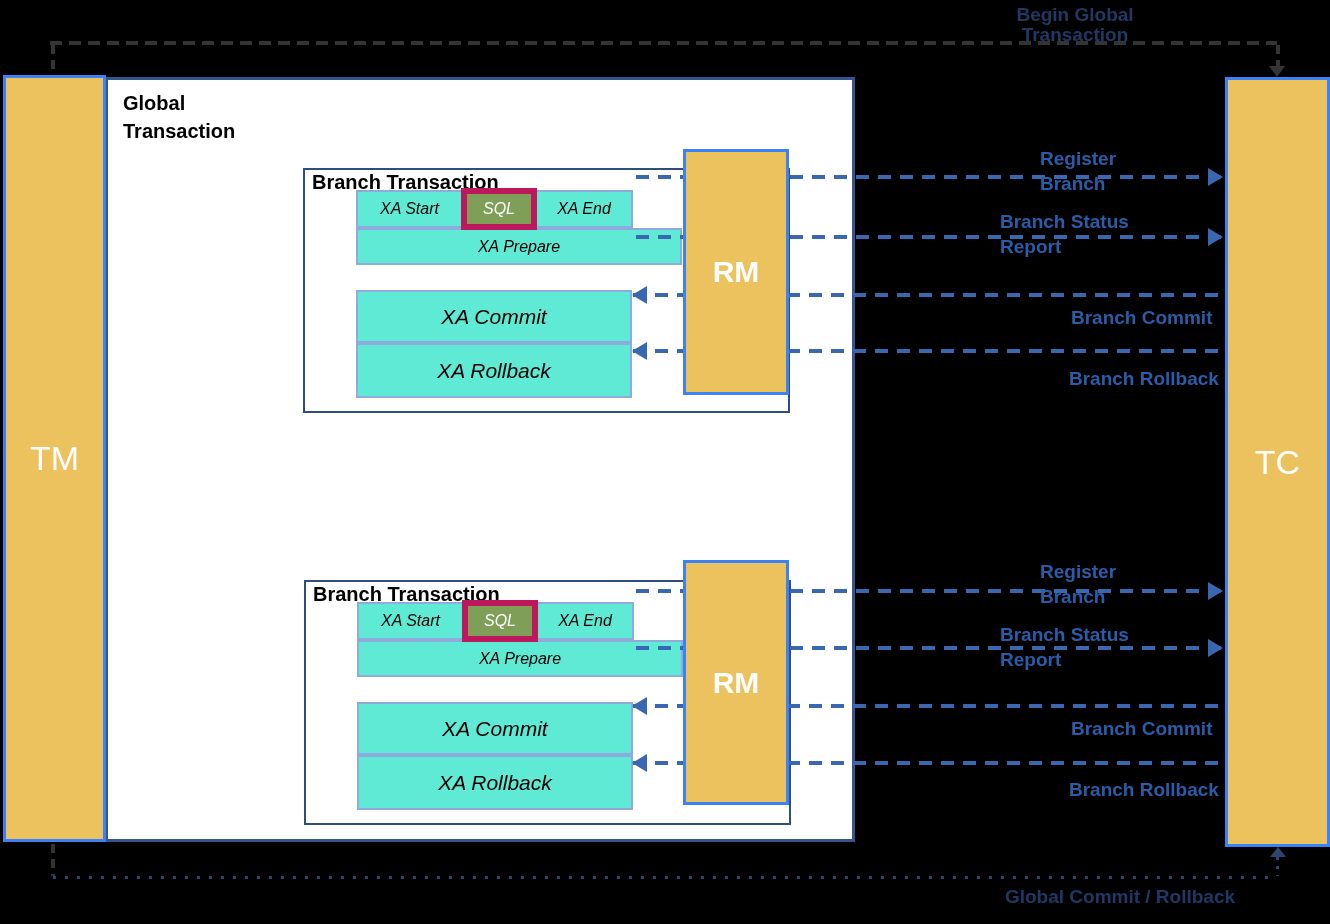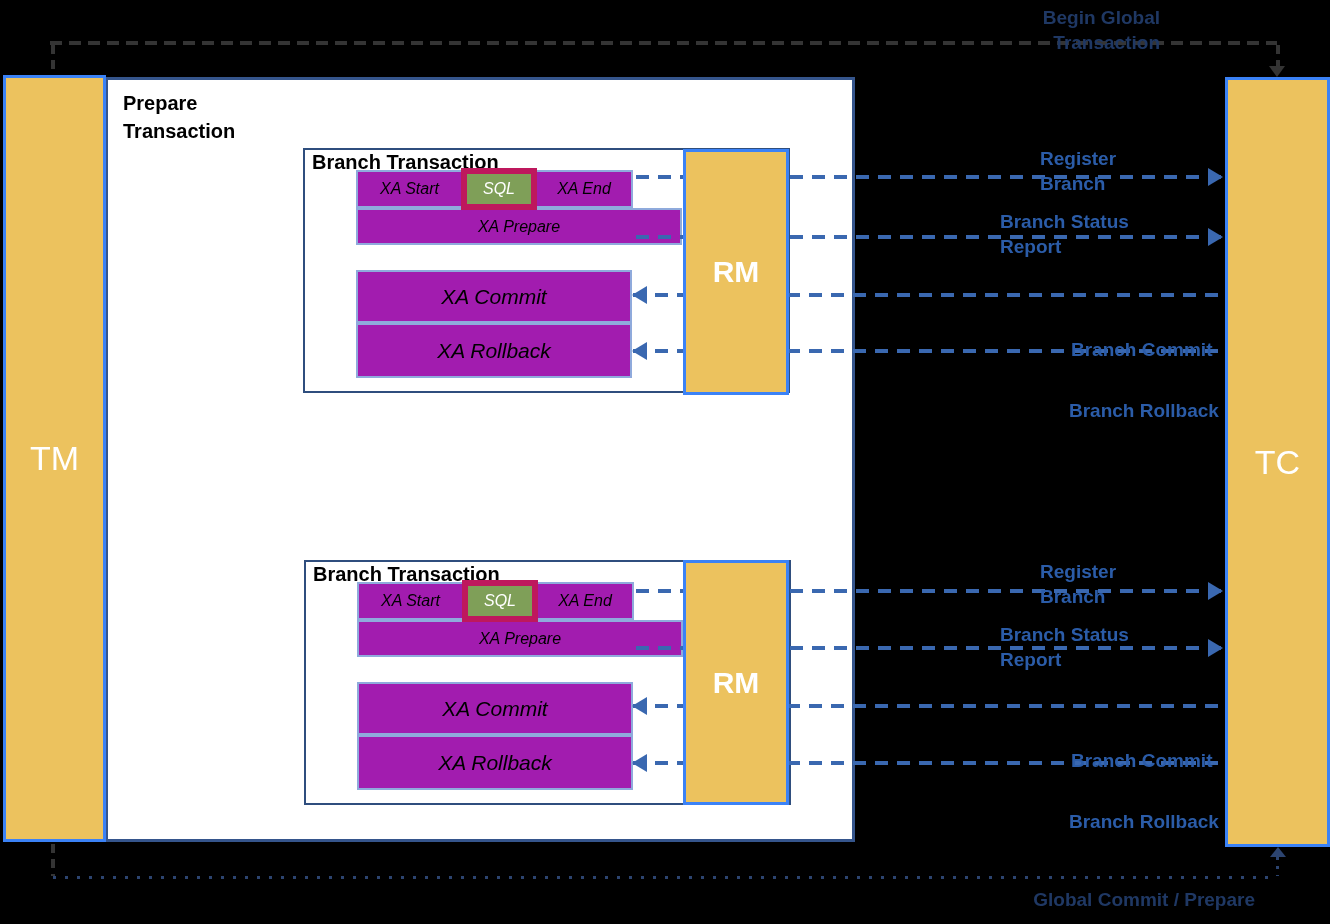--- a/index.html
+++ b/index.html
@@ -22,27 +22,27 @@
     position:absolute;left:105px;top:77px;width:750px;height:765px;box-sizing:border-box;
     background:#fff;border:3px solid #35558C;z-index:1;
   }
   .global-title{
     position:absolute;left:15px;top:9px;width:150px;
     font-size:20px;font-weight:bold;color:#000;line-height:28px;
   }
   
   .branch{
     position:absolute;width:487px;height:245px;box-sizing:border-box;
-    background:#fff;border:2px solid #2F4E7E;z-index:3;
+    background:#fff;border:2px solid #2F4E7E;z-index:3;margin-top:20px;
   }
   .branch1{left:303px;top:148px;}
   .branch2{left:304px;top:560px;}
   .branch-title{position:absolute;left:7px;top:1px;font-size:20px;font-weight:bold;color:#000;}
   .step{
-    box-sizing:border-box;border:2px solid #8FAADC;background:#a21caf;color:#000;
+    box-sizing:border-box;border:2px solid #8FAADC;background:#5eead4;color:#000;
     font-style:italic;font-size:16px;display:flex;align-items:center;justify-content:center;
   }
   .phase1-row{position:absolute;left:51px;top:20px;display:flex;align-items:flex-start;}
   .xa-start{width:107px;height:38px;}
   .sql{
     width:76px;height:42px;margin:-2px -2px 0 -2px;position:relative;z-index:2;
     background:#7F9F58;border:6px solid #be185d;color:#fff;
   }
   .xa-end{width:98px;height:38px;}
   .xa-prepare{position:absolute;left:51px;top:58px;width:326px;height:37px;}
@@ -57,60 +57,60 @@
     content:"";position:absolute;right:-1px;top:-7px;width:0;height:0;
     border-left:15px solid #3A68B0;border-top:9px solid transparent;border-bottom:9px solid transparent;
   }
   .msg-arrow.left::before{
     content:"";position:absolute;left:-1px;top:-7px;width:0;height:0;
     border-right:15px solid #3A68B0;border-top:9px solid transparent;border-bottom:9px solid transparent;
   }
   .msg-label{
     position:absolute;z-index:5;color:#2B5CA8;font-weight:bold;font-size:19px;line-height:25px;
   }
-  .nowrap{white-space:nowrap;margin-top:32px;}
+  .nowrap{white-space:nowrap;}
   
   .dash-h-dark{position:absolute;height:4px;z-index:1;
     background:repeating-linear-gradient(90deg,#343434 0 12px,transparent 12px 19px);}
   .dash-v-dark{position:absolute;width:4px;z-index:1;
     background:repeating-linear-gradient(180deg,#343434 0 9px,transparent 9px 15px);}
   .dot-h-navy{position:absolute;height:3px;z-index:1;
     background:repeating-linear-gradient(90deg,#2C4470 0 3px,transparent 3px 12px);}
   .dot-v-navy{position:absolute;width:3px;z-index:1;
     background:repeating-linear-gradient(180deg,#2C4470 0 3px,transparent 3px 9px);}
   .head-down{position:absolute;left:1269px;top:66px;width:0;height:0;z-index:1;
     border-left:8px solid transparent;border-right:8px solid transparent;border-top:11px solid #343434;}
   .head-up{position:absolute;left:1270px;top:847px;width:0;height:0;z-index:1;
     border-left:8px solid transparent;border-right:8px solid transparent;border-bottom:10px solid #2C4470;}
   .connector-label{
-    position:absolute;z-index:2;color:#1F3864;font-weight:bold;font-size:19px;line-height:25px;text-align:right;
+    position:absolute;z-index:2;color:#1F3864;font-weight:bold;font-size:19px;line-height:20px;text-align:center;
   }
 </style>
 </head>
 <body>
 
 <div class="stage">
 
   <div class="dash-h-dark" style="left:50px;top:41px;width:1227px;"></div>
   <div class="dash-v-dark" style="left:51px;top:45px;height:30px;"></div>
   <div class="dash-v-dark" style="left:1276px;top:45px;height:21px;"></div>
   <div class="head-down"></div>
   <div class="connector-label" style="left:990px;top:5px;width:170px;">Begin Global Transaction</div>
 
   <div class="dot-h-navy" style="left:53px;top:876px;width:1218px;"></div>
   <div class="dash-v-dark" style="left:51px;top:844px;height:32px;"></div>
   <div class="dot-v-navy" style="left:1276px;top:857px;height:19px;"></div>
   <div class="head-up"></div>
-  <div class="connector-label" style="left:985px;top:887px;width:270px;">Global Commit / Prepare</div>
+  <div class="connector-label" style="left:985px;top:887px;width:270px;">Global Commit / Rollback</div>
 
   <div class="node tc">TC</div>
   <div class="node tm">TM</div>
 
   <div class="global">
-    <div class="global-title">Prepare Transaction</div>
+    <div class="global-title">Global Transaction</div>
   </div>
 
   <div class="branch branch1">
     <div class="branch-title">Branch Transaction</div>
     <div class="phase1-row">
       <div class="step xa-start">XA Start</div>
       <div class="step sql">SQL</div>
       <div class="step xa-end">XA End</div>
     </div>
     <div class="step xa-prepare">XA Prepare</div>

